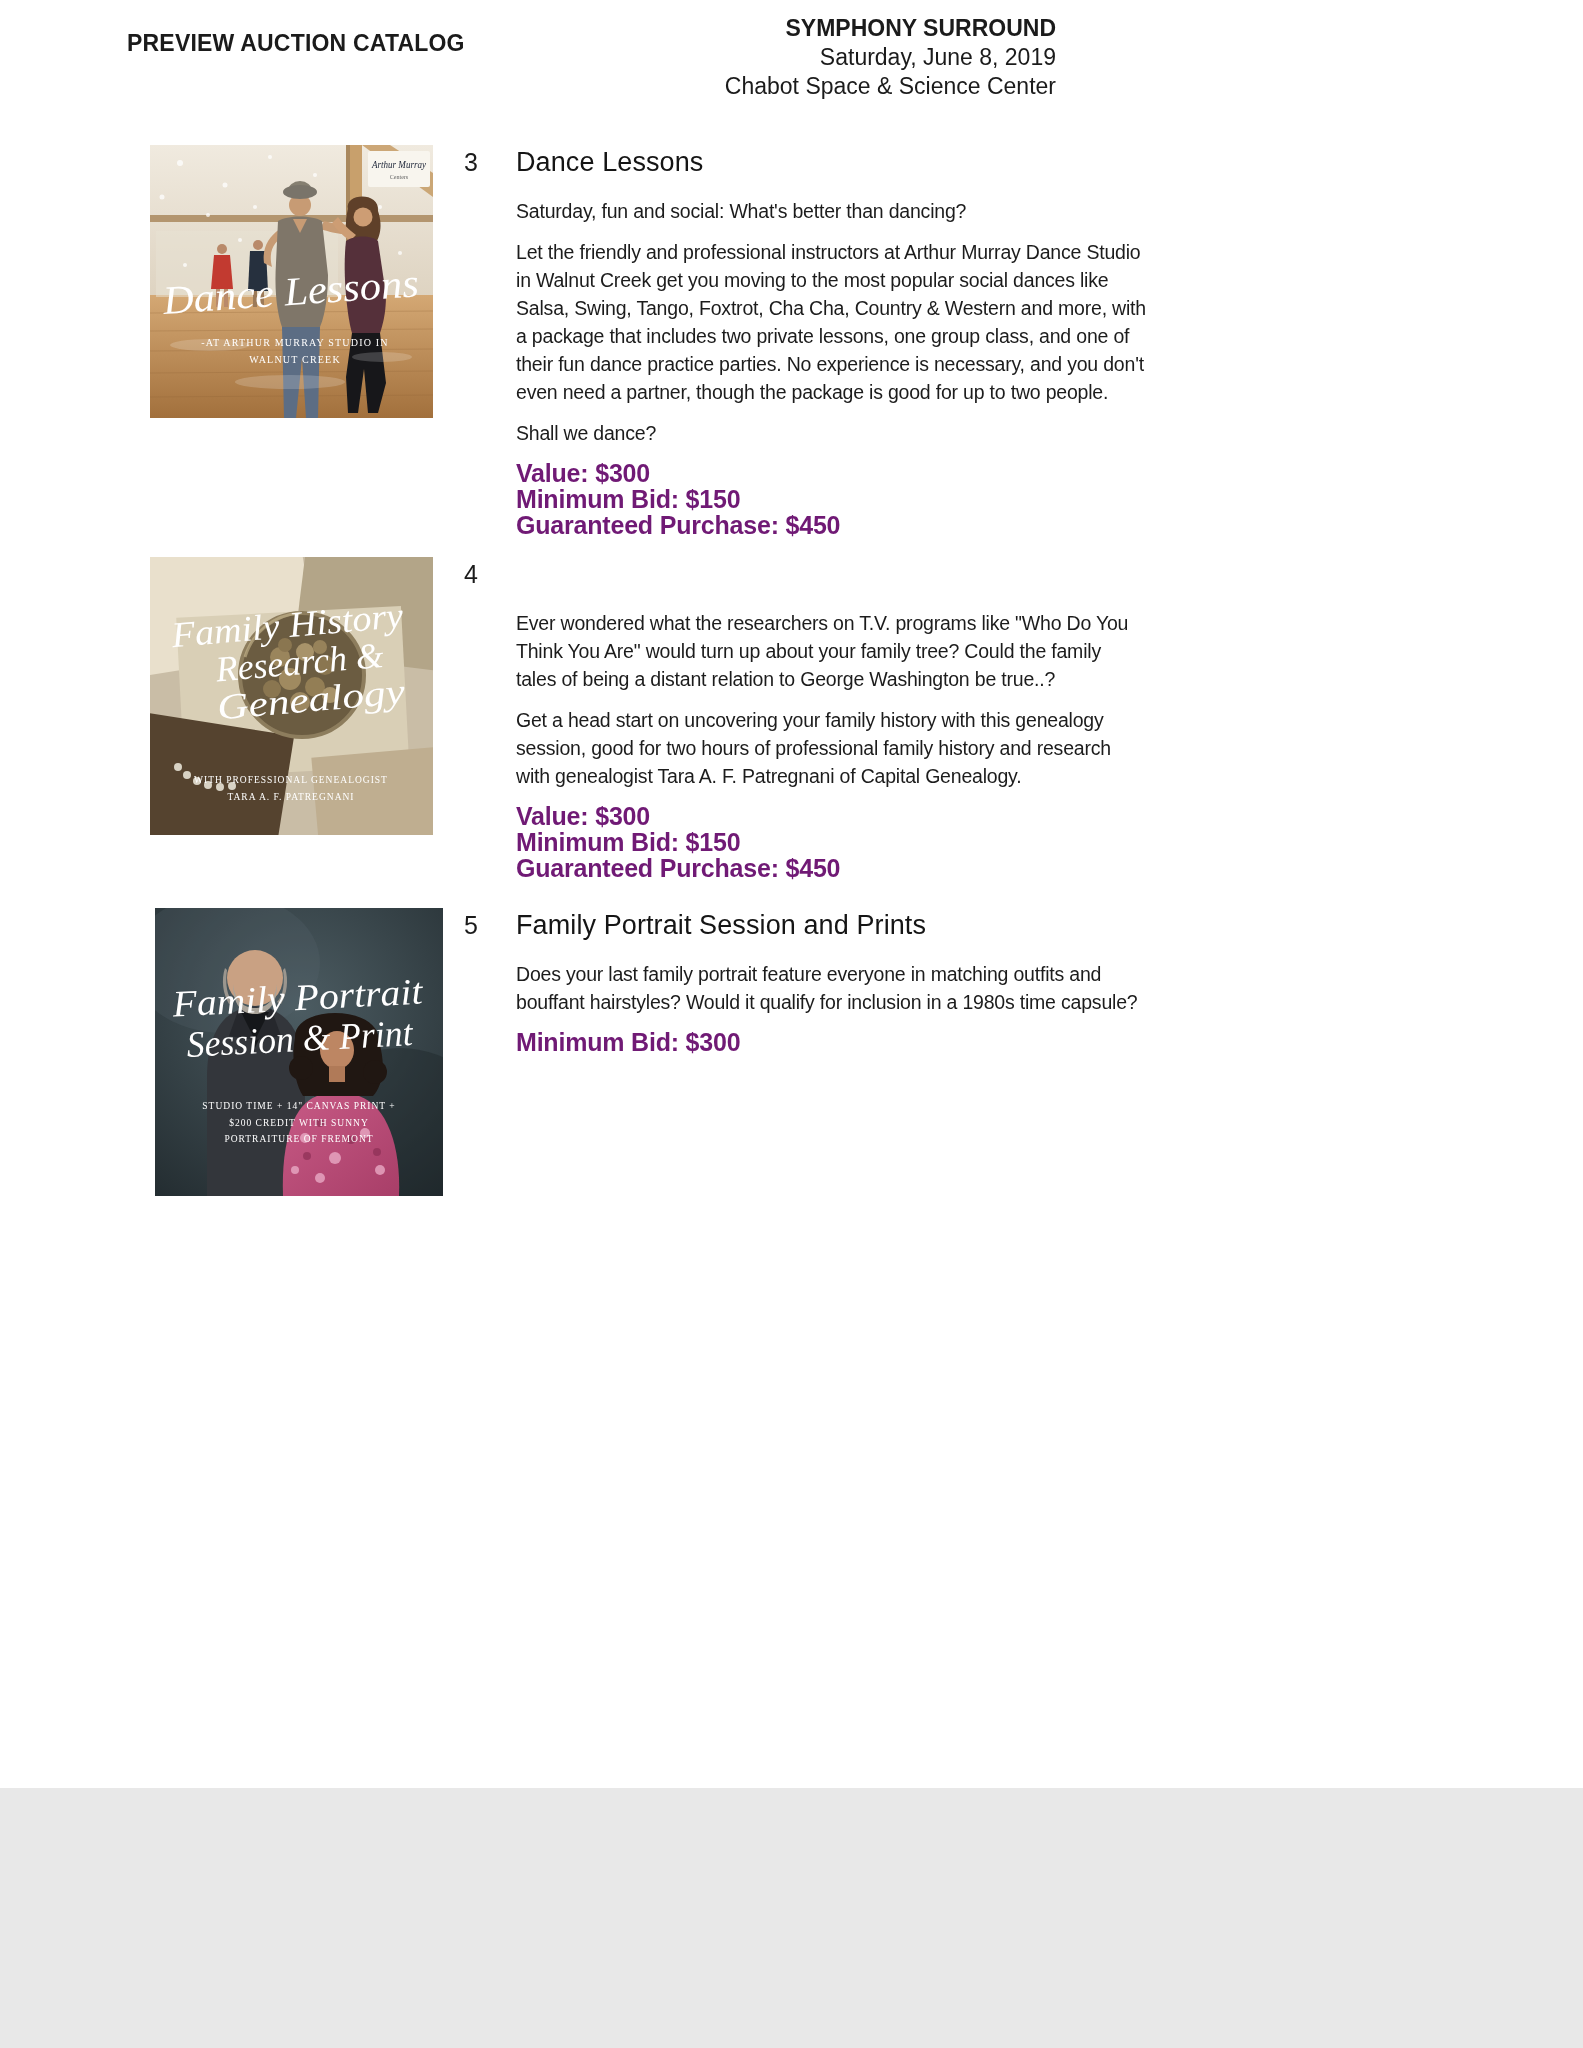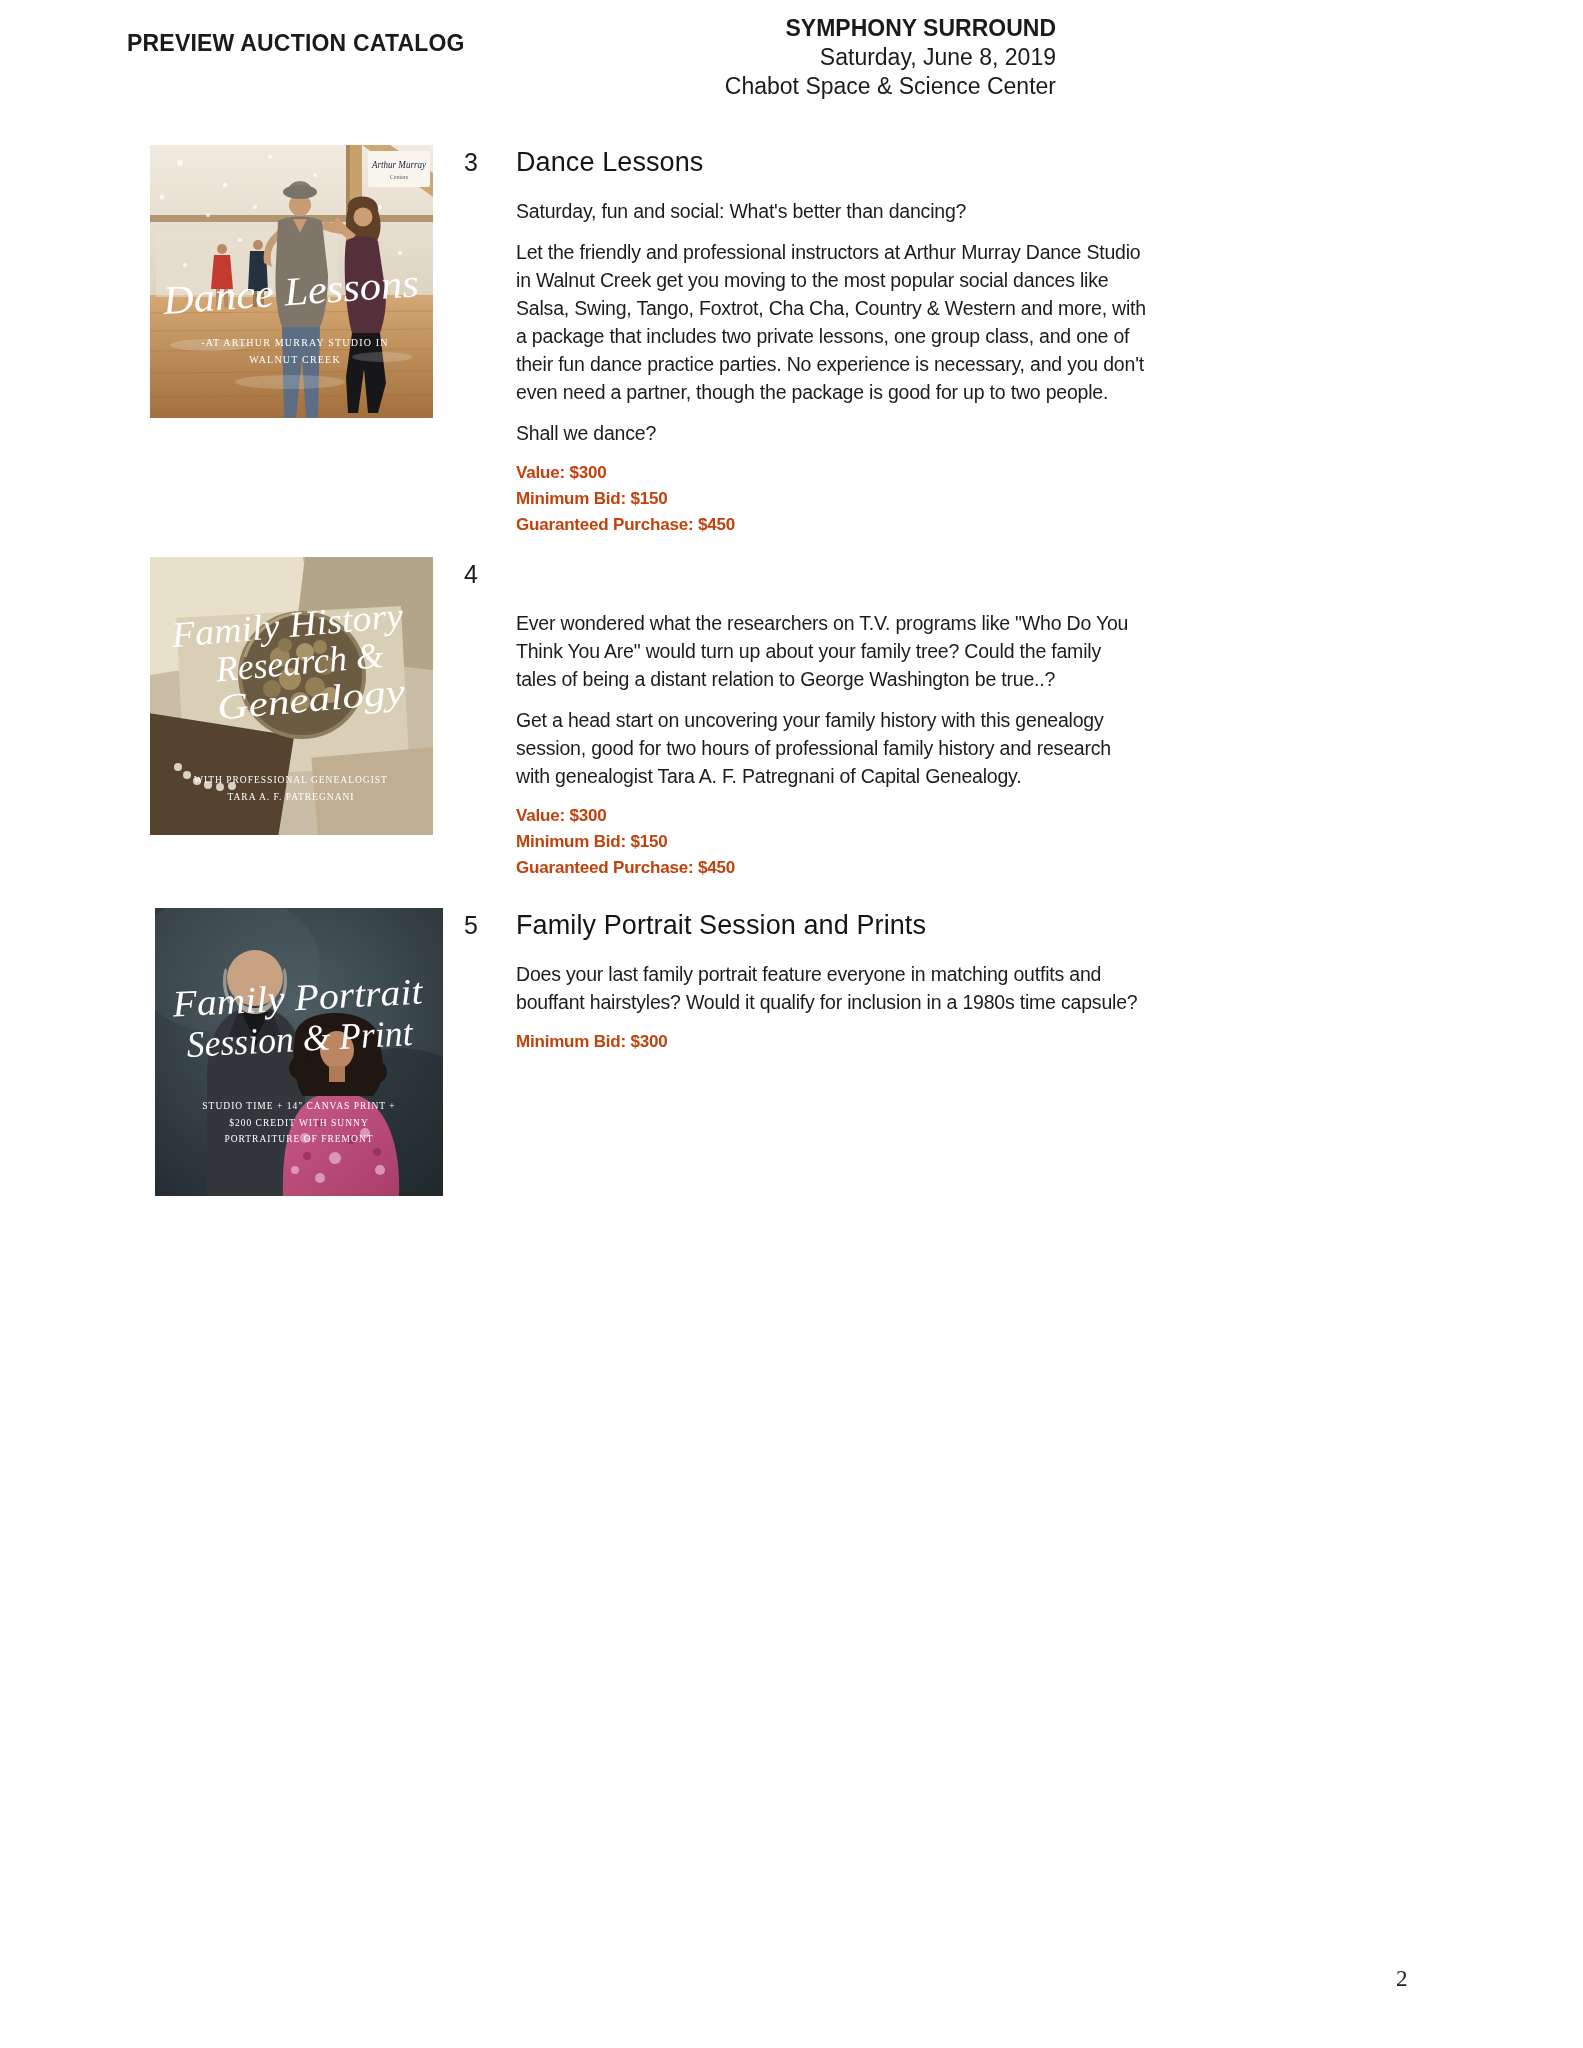--- a/index.html
+++ b/index.html
@@ -1,35 +1,35 @@
 <!DOCTYPE html>
 <html><head>
 <meta charset="utf-8">
 <style>
   html,body{margin:0;padding:0;background:#e8e8e8;}
   .page{
-    position:relative;width:1583px;height:2048px;margin:0 auto;background:#ffffff;
+    position:relative;width:1583px;height:1788px;margin:0 auto;background:#ffffff;
     font-family:"Liberation Sans","DejaVu Sans",sans-serif;color:#1b1b1b;overflow:hidden;
   }
   .hdr-left{position:absolute;left:127px;top:30px;font-size:23px;font-weight:700;letter-spacing:.2px;}
   .hdr-right{position:absolute;top:14px;right:527px;text-align:right;font-size:23px;line-height:29px;}
   .hdr-right .ev-name{font-weight:700;}
   .item{position:absolute;left:0;width:100%;}
   #item-3{top:145px;}
   #item-4{top:557px;}
   #item-5{top:908px;}
   .item-image{position:absolute;left:150px;top:0;display:block;}
   #item-5 .item-image{left:155px;}
   .item-text{position:absolute;left:464px;top:0;width:760px;}
   .heading{display:flex;margin:2px 0 20px 0;align-items:baseline;}
   .num{width:52px;font-size:25px;line-height:30px;color:#1b1b1b;}
   .title{font-size:27px;line-height:30px;color:#151515;letter-spacing:.1px;}
   p.body{margin:0 0 13px 52px;font-size:19.5px;line-height:28px;letter-spacing:-.2px;
          white-space:pre-line;color:#1c1c1c;}
-  .values{margin:0 0 0 52px;font-weight:700;font-size:17px;line-height:26px;letter-spacing:-.2px;color:#c2410c;}
+  .values{margin:0 0 0 52px;font-weight:700;font-size:25px;line-height:26px;letter-spacing:-.2px;color:#701a75;}
   .pageno{position:absolute;left:1396px;top:1966px;font-family:"Liberation Serif","DejaVu Serif",serif;font-size:23px;color:#222;}
   
   .script-text{font-family:"Liberation Serif","DejaVu Serif",serif;font-style:italic;fill:#ffffff;}
   .caption-text{font-family:"Liberation Serif","DejaVu Serif",serif;fill:#ffffff;}
   .logo-text{font-family:"Liberation Serif","DejaVu Serif",serif;font-style:italic;fill:#222a3c;}
 </style>
 </head>
 <body>
 
 <div class="page">

